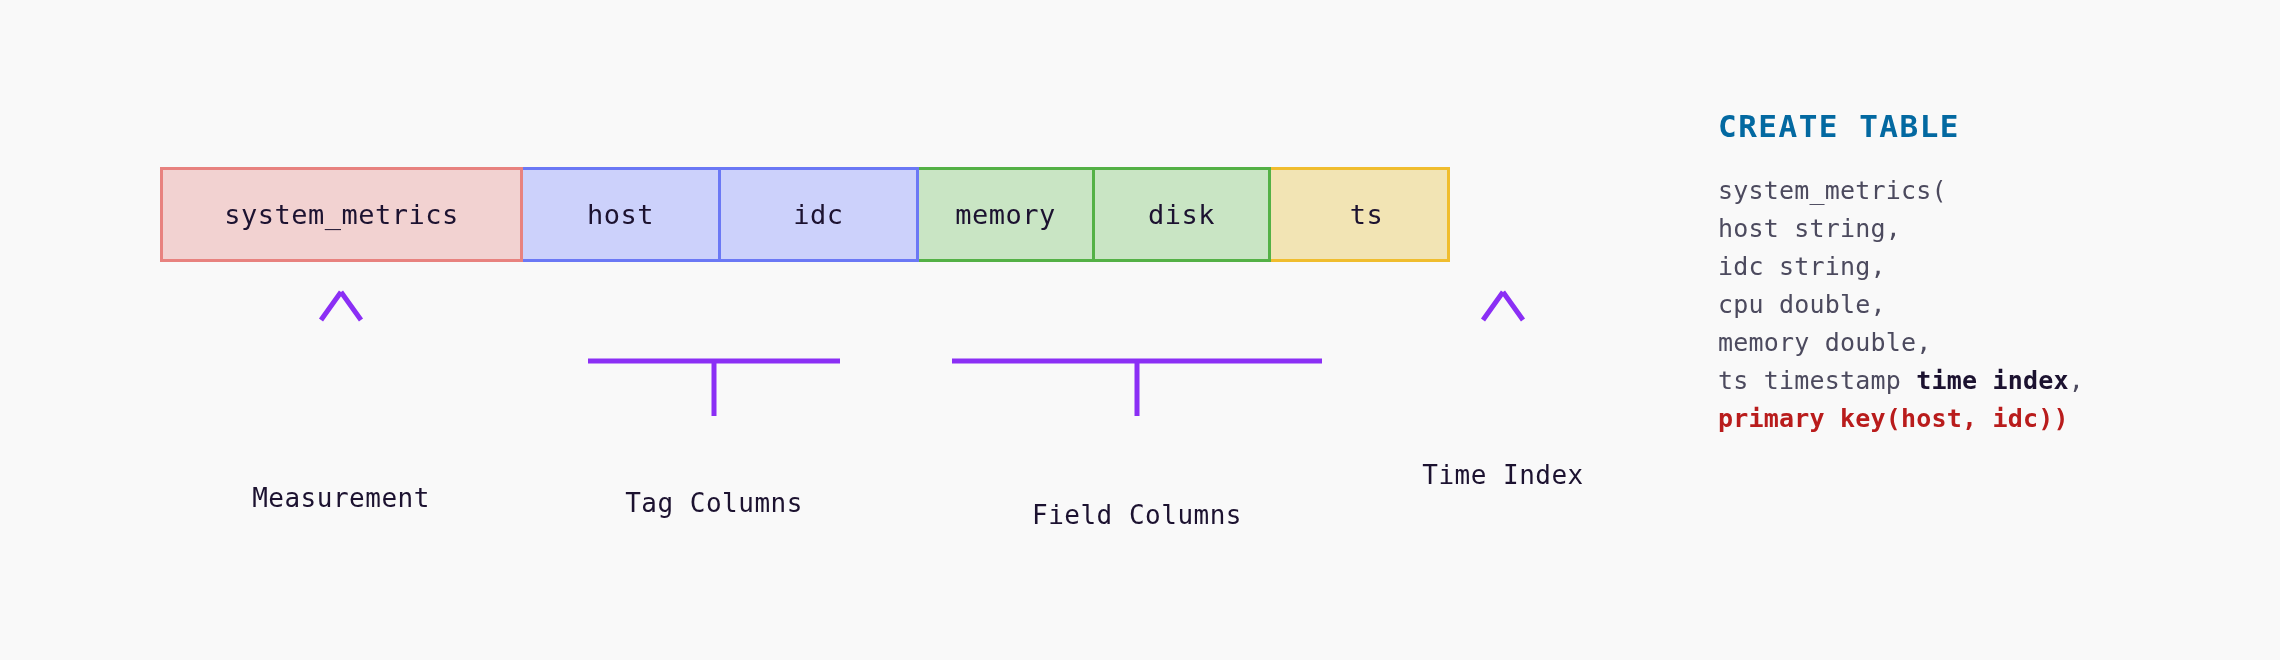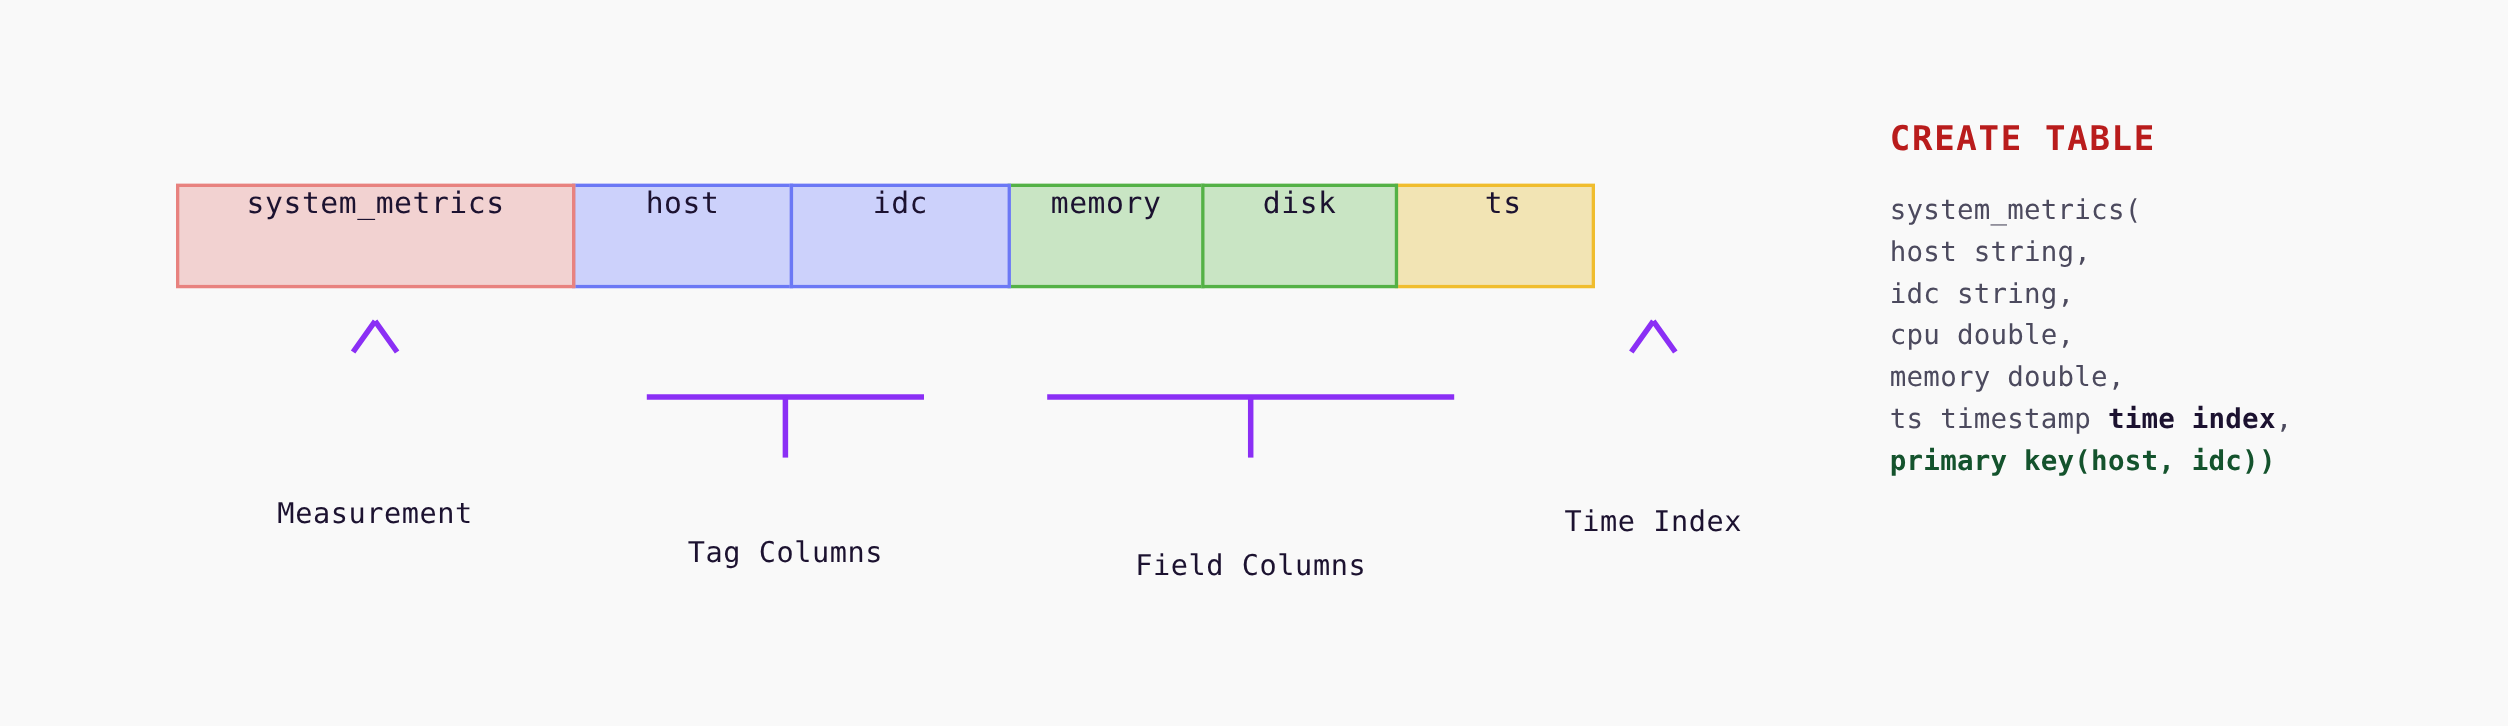--- a/index.html
+++ b/index.html
@@ -30,20 +30,21 @@
     left: 160px;
     top: 167px;
     height: 95px;
     display: flex;
     align-items: stretch;
   }
 
   .cell {
     box-sizing: border-box;
     display: flex;
+    align-items: center;
     justify-content: center;
     font-size: 27px;
     color: #1c1230;
     letter-spacing: 0.5px;
     border-style: solid;
     border-width: 3px;
     margin-left: -3px;
   }
   .cell:first-child { margin-left: 0; }
 
@@ -97,38 +98,38 @@
   
   #code-panel {
     position: absolute;
     left: 1718px;
     top: 108px;
     width: 520px;
   }
   #code-title {
     font-size: 31px;
     font-weight: bold;
-    color: #b91c1c;
+    color: #0369a1;
     letter-spacing: 1.5px;
     margin: 0 0 28px 0;
     white-space: nowrap;
   }
   .code-line {
     font-size: 25px;
     color: #4c4a5e;
     line-height: 38px;
     white-space: pre;
     letter-spacing: 0.2px;
   }
   .code-line b {
     color: #1c1230;
     font-weight: bold;
   }
   .code-line.bold-all {
-    color: #14532d;
+    color: #b91c1c;
     font-weight: bold;
   }
 </style>
 </head>
 <body>
 
 <div id="canvas">
 
   <div class="schema-row">
     <div class="cell measurement">
@@ -183,21 +184,21 @@
       <line x1="952" y1="361" x2="1322" y2="361" stroke="#8b2ff5" stroke-width="5"></line>
       <line x1="1137" y1="361" x2="1137" y2="416" stroke="#8b2ff5" stroke-width="5"></line>
     </g>
 
     <g>
       <line x1="1503" y1="405" x2="1503" y2="297" stroke="url(#upFade)" stroke-width="5"></line>
       <path d="M 1503 292 L 1483 320 M 1503 292 L 1523 320" stroke="#8b2ff5" stroke-width="5" fill="none" stroke-linecap="butt"></path>
     </g>
   </svg>
 
-  <div class="ann-label" style="left:341px; top:452px;">Measurement</div>
+  <div class="ann-label" style="left:341px; top:483px;">Measurement</div>
   <div class="ann-label" style="left:714px; top:488px;">Tag Columns</div>
   <div class="ann-label" style="left:1137px; top:460px;margin-top:40px;">Field Columns</div>
   <div class="ann-label" style="left:1503px; top:460px;">Time Index</div>
 
   <div id="code-panel">
     <div id="code-title">CREATE TABLE</div>
 
     <div class="code-line">system_metrics(</div>
     <div class="code-line">host string,</div>
     <div class="code-line">idc string,</div>

